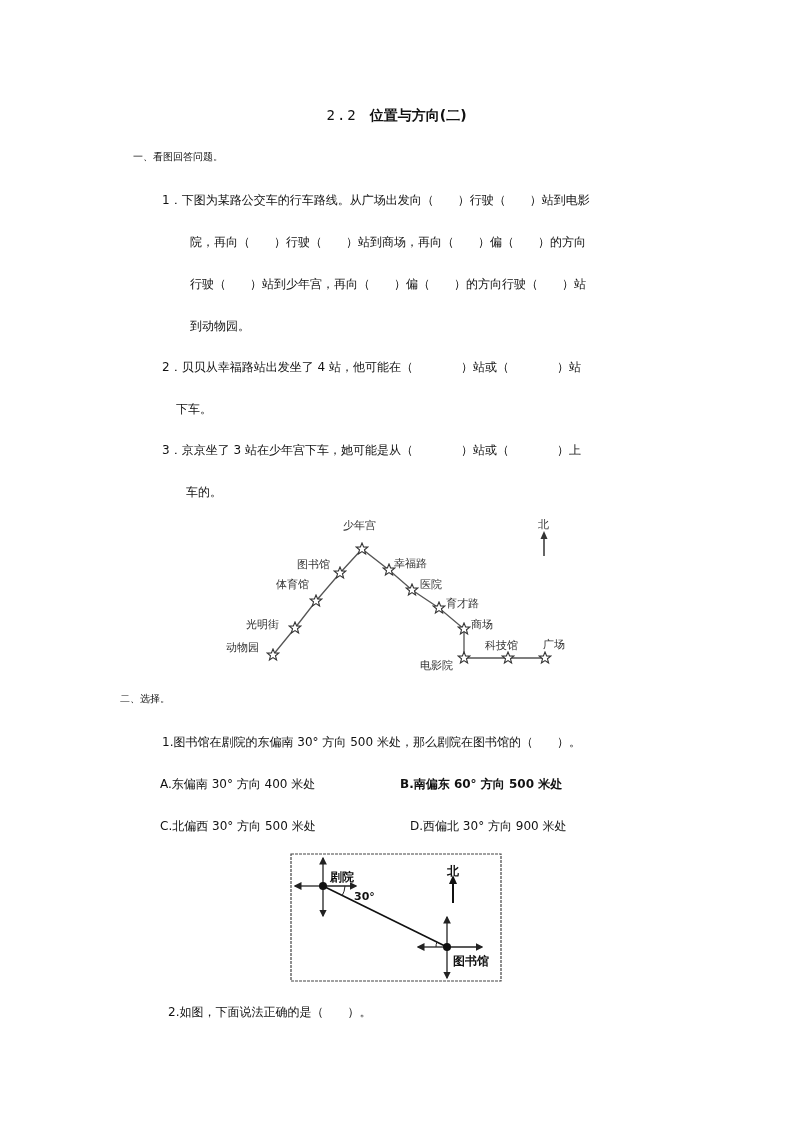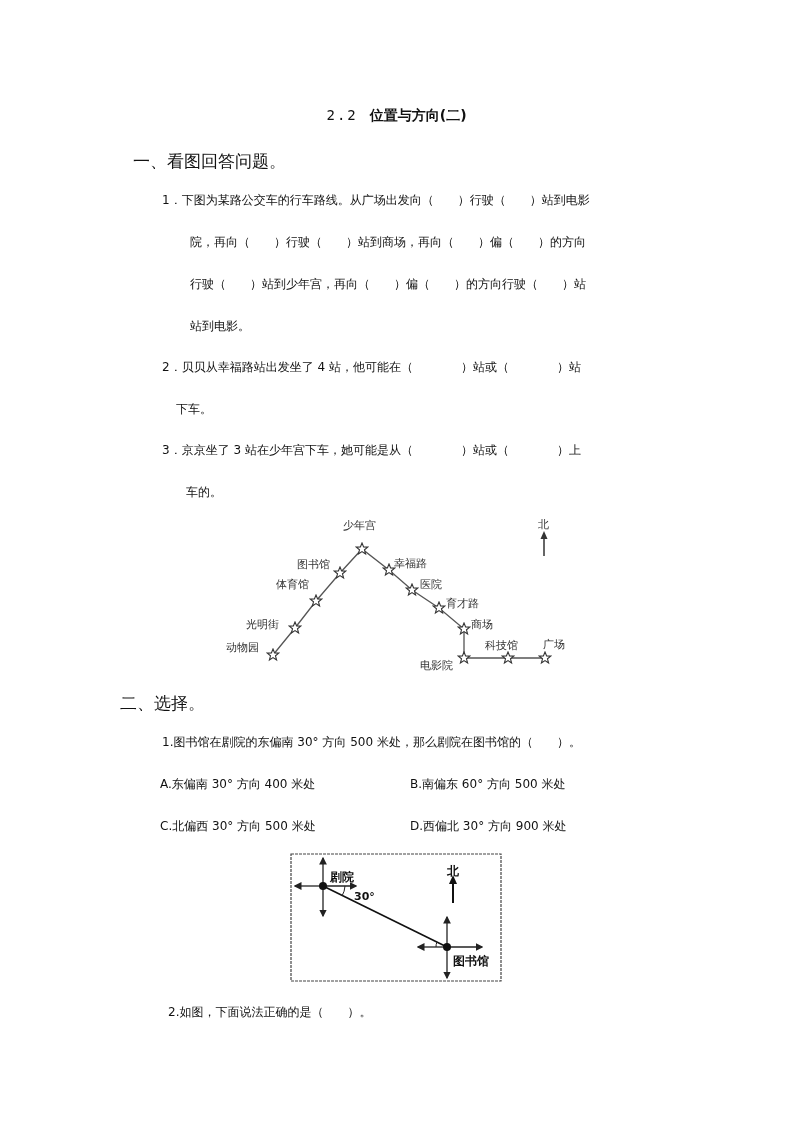--- a/index.html
+++ b/index.html
@@ -2,38 +2,38 @@
 <html><head>
 <meta charset="utf-8">
 <style>
   html, body { margin: 0; padding: 0; background: #ffffff; }
   body { width: 793px; height: 1122px; position: relative; overflow: hidden;
          font-family: "DejaVu Serif", "Liberation Serif", serif; color: #111; }
   .abs { position: absolute; white-space: nowrap; }
   .title { left: 0; width: 793px; top: 107px; text-align: center; font-size: 14px; }
   .title .num { font-family: "DejaVu Sans Mono", monospace; letter-spacing: 2px; margin-right: 12px; }
   .title .txt { font-weight: bold; font-family: "DejaVu Sans", sans-serif; }
-  .sec { font-size: 17px; font-family: "DejaVu Sans", sans-serif; }
+  .sec { font-size: 10px; font-family: "DejaVu Sans", sans-serif; }
   .sec.bold { font-weight: normal; }
   .line { font-size: 12px; font-family: "DejaVu Sans", sans-serif; }
   svg text { font-family: "DejaVu Sans", sans-serif; }
 </style>
 </head>
 <body>
 
 <div class="abs title">
   <span class="num">2.2</span><span class="txt">位置与方向(二)</span>
 </div>
 
 <div class="abs sec" style="left:133px; top:150px;">一、看图回答问题。</div>
 
 <div class="abs line" style="left:162px; top:192px;">1．下图为某路公交车的行车路线。从广场出发向（　　）行驶（　　）站到电影</div>
 <div class="abs line" style="left:190px; top:234px;">院，再向（　　）行驶（　　）站到商场，再向（　　）偏（　　）的方向</div>
 <div class="abs line" style="left:190px; top:276px;">行驶（　　）站到少年宫，再向（　　）偏（　　）的方向行驶（　　）站</div>
-<div class="abs line" style="left:190px; top:318px;">站到电影。</div>
+<div class="abs line" style="left:190px; top:318px;">到动物园。</div>
 
 <div class="abs line" style="left:162px; top:359px;">2．贝贝从幸福路站出发坐了 4 站，他可能在（　　　　）站或（　　　　）站</div>
 <div class="abs line" style="left:176px; top:401px;">下车。</div>
 
 <div class="abs line" style="left:162px; top:442px;">3．京京坐了 3 站在少年宫下车，她可能是从（　　　　）站或（　　　　）上</div>
 <div class="abs line" style="left:186px; top:484px;">车的。</div>
 
 <svg class="abs" style="left:0; top:0;" width="793" height="700">
   <defs>
     <symbol id="star" viewBox="-7 -7 14 14">
@@ -75,21 +75,21 @@
     <text x="538" y="528" font-size="11" fill="#333">北</text>
     <line x1="544" y1="537" x2="544" y2="556" stroke="#333" stroke-width="1.5"></line>
     <polygon points="540.5,539 547.5,539 544,531" fill="#333"></polygon>
   </g>
 </svg>
 
 <div class="abs sec bold" style="left:120px; top:692px;">二、选择。</div>
 
 <div class="abs line" style="left:162px; top:734px;">1.图书馆在剧院的东偏南 30° 方向 500 米处，那么剧院在图书馆的（　　）。</div>
 <div class="abs line" style="left:160px; top:776px;">A.东偏南 30° 方向 400 米处</div>
-<div class="abs line" style="left:410px; top:776px;">B.南偏东 60° 方向 500 米处</div>
+<div class="abs line" style="left:400px; top:776px;font-weight:bold;">B.南偏东 60° 方向 500 米处</div>
 <div class="abs line" style="left:160px; top:818px;">C.北偏西 30° 方向 500 米处</div>
 <div class="abs line" style="left:410px; top:818px;">D.西偏北 30° 方向 900 米处</div>
 
 <svg class="abs" style="left:290px; top:853px;" width="212" height="130">
   <rect x="1" y="1" width="210" height="127" fill="#fff" stroke="#444" stroke-width="1.2" stroke-dasharray="3,1"></rect>
   <defs>
     <marker id="ah" markerWidth="6" markerHeight="6" refX="5" refY="3" orient="auto">
       <polygon points="0,0 6,3 0,6" fill="#222"></polygon>
     </marker>
   </defs>

